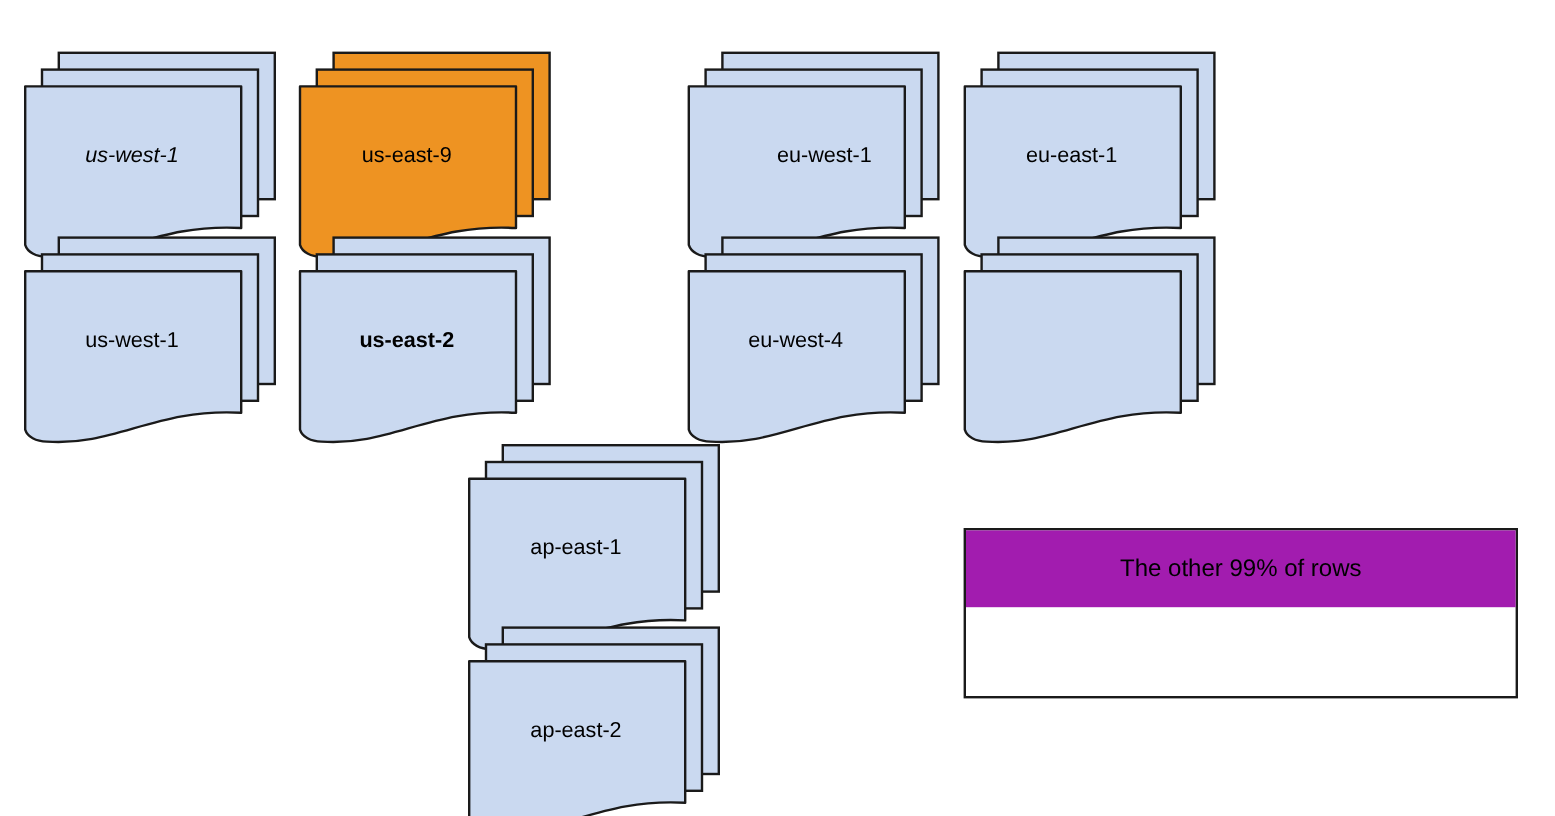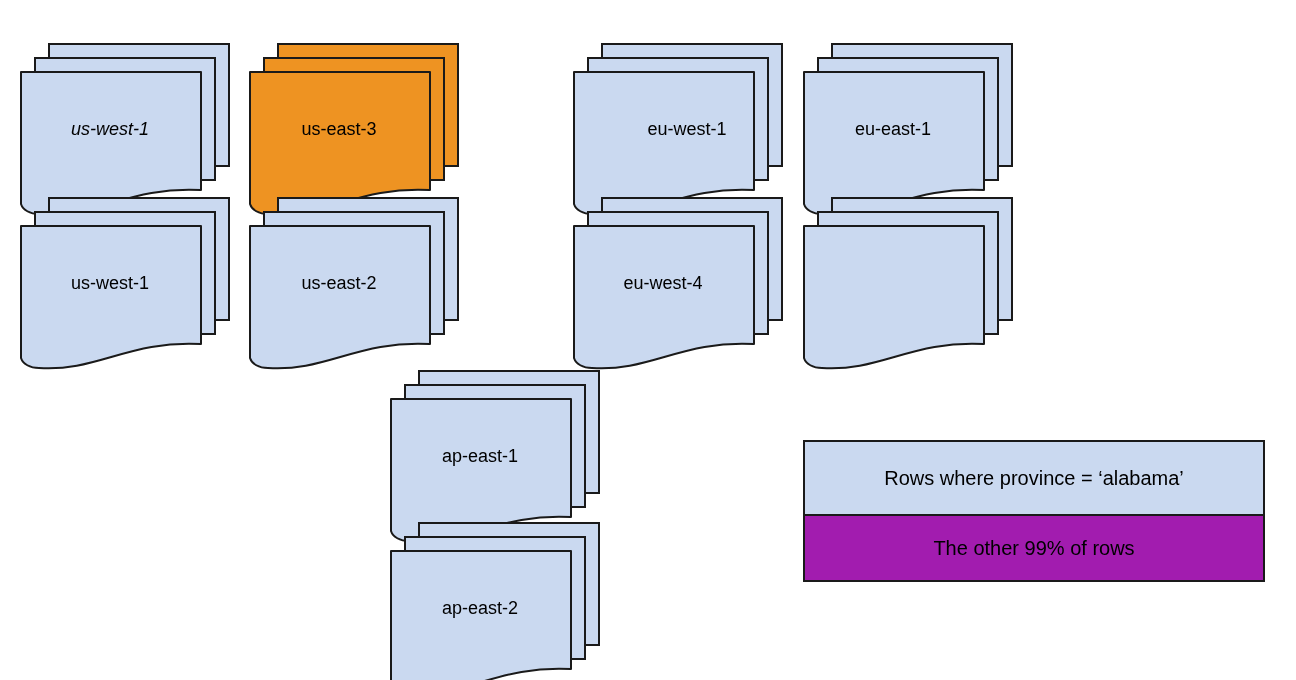--- a/index.html
+++ b/index.html
@@ -74,21 +74,21 @@
           <path d="M 0 0 L 180 0 L 180 118 C 108 114 75.6 146 18 142 C 9 142 1.8 138 0 132 Z" transform="translate(1,29)" fill="#CAD9F0" stroke="#1A1A1A" stroke-width="2" stroke-linejoin="round"></path>
         </svg>
         <div class="doc-label" style="top: 76px; font-style: italic;">us-west-1</div>
       </div>
       <div class="doc-group" style="left: 249px; top: 43px;">
         <svg width="212" height="150" viewBox="0 0 212 150">
           <rect x="29" y="1" width="180" height="122" fill="#EE9322" stroke="#1A1A1A" stroke-width="2"></rect>
           <rect x="15" y="15" width="180" height="122" fill="#EE9322" stroke="#1A1A1A" stroke-width="2"></rect>
           <path d="M 0 0 L 180 0 L 180 118 C 108 114 75.6 146 18 142 C 9 142 1.8 138 0 132 Z" transform="translate(1,29)" fill="#EE9322" stroke="#1A1A1A" stroke-width="2" stroke-linejoin="round"></path>
         </svg>
-        <div class="doc-label" style="top: 76px;">us-east-3</div>
+        <div class="doc-label" style="top: 76px;">us-east-9</div>
       </div>
       <div class="doc-group" style="left: 573px; top: 43px;">
         <svg width="212" height="150" viewBox="0 0 212 150">
           <rect x="29" y="1" width="180" height="122" fill="#CAD9F0" stroke="#1A1A1A" stroke-width="2"></rect>
           <rect x="15" y="15" width="180" height="122" fill="#CAD9F0" stroke="#1A1A1A" stroke-width="2"></rect>
           <path d="M 0 0 L 180 0 L 180 118 C 108 114 75.6 146 18 142 C 9 142 1.8 138 0 132 Z" transform="translate(1,29)" fill="#CAD9F0" stroke="#1A1A1A" stroke-width="2" stroke-linejoin="round"></path>
         </svg>
         <div class="doc-label" style="top: 76px; padding-left: 24px;">eu-west-1</div>
       </div>
       <div class="doc-group" style="left: 803px; top: 43px;">
@@ -106,21 +106,21 @@
           <path d="M 0 0 L 180 0 L 180 118 C 108 114 75.6 146 18 142 C 9 142 1.8 138 0 132 Z" transform="translate(1,29)" fill="#CAD9F0" stroke="#1A1A1A" stroke-width="2" stroke-linejoin="round"></path>
         </svg>
         <div class="doc-label" style="top: 76px;">us-west-1</div>
       </div>
       <div class="doc-group" style="left: 249px; top: 197px;">
         <svg width="212" height="150" viewBox="0 0 212 150">
           <rect x="29" y="1" width="180" height="122" fill="#CAD9F0" stroke="#1A1A1A" stroke-width="2"></rect>
           <rect x="15" y="15" width="180" height="122" fill="#CAD9F0" stroke="#1A1A1A" stroke-width="2"></rect>
           <path d="M 0 0 L 180 0 L 180 118 C 108 114 75.6 146 18 142 C 9 142 1.8 138 0 132 Z" transform="translate(1,29)" fill="#CAD9F0" stroke="#1A1A1A" stroke-width="2" stroke-linejoin="round"></path>
         </svg>
-        <div class="doc-label" style="top: 76px;">us-east-2</div>
+        <div class="doc-label" style="top: 76px; font-weight: bold;">us-east-2</div>
       </div>
       <div class="doc-group" style="left: 573px; top: 197px;">
         <svg width="212" height="150" viewBox="0 0 212 150">
           <rect x="29" y="1" width="180" height="122" fill="#CAD9F0" stroke="#1A1A1A" stroke-width="2"></rect>
           <rect x="15" y="15" width="180" height="122" fill="#CAD9F0" stroke="#1A1A1A" stroke-width="2"></rect>
           <path d="M 0 0 L 180 0 L 180 118 C 108 114 75.6 146 18 142 C 9 142 1.8 138 0 132 Z" transform="translate(1,29)" fill="#CAD9F0" stroke="#1A1A1A" stroke-width="2" stroke-linejoin="round"></path>
         </svg>
         <div class="doc-label" style="top: 76px;">eu-west-4</div>
       </div>
       <div class="doc-group" style="left: 803px; top: 197px;">
@@ -142,21 +142,18 @@
         <svg width="212" height="150" viewBox="0 0 212 150">
           <rect x="29" y="1" width="180" height="122" fill="#CAD9F0" stroke="#1A1A1A" stroke-width="2"></rect>
           <rect x="15" y="15" width="180" height="122" fill="#CAD9F0" stroke="#1A1A1A" stroke-width="2"></rect>
           <path d="M 0 0 L 180 0 L 180 118 C 108 114 75.6 146 18 142 C 9 142 1.8 138 0 132 Z" transform="translate(1,29)" fill="#CAD9F0" stroke="#1A1A1A" stroke-width="2" stroke-linejoin="round"></path>
         </svg>
         <div class="doc-label" style="top: 76px;">ap-east-2</div>
       </div>
     </div>
 
   <div class="legend" id="legend" style="left: 803px; top: 440px; width: 462px; height: 142px;">
-    <div class="legend-row top" id="legend-row-0" style="background: rgb(202, 217, 240);">
-      <span>Rows where province = ‘alabama’</span>
-    </div>
     <div class="legend-row bottom" id="legend-row-1" style="background: #a21caf;">
       <span>The other 99% of rows</span>
     </div>
   </div>
 
 </div>
 
 </body></html>

